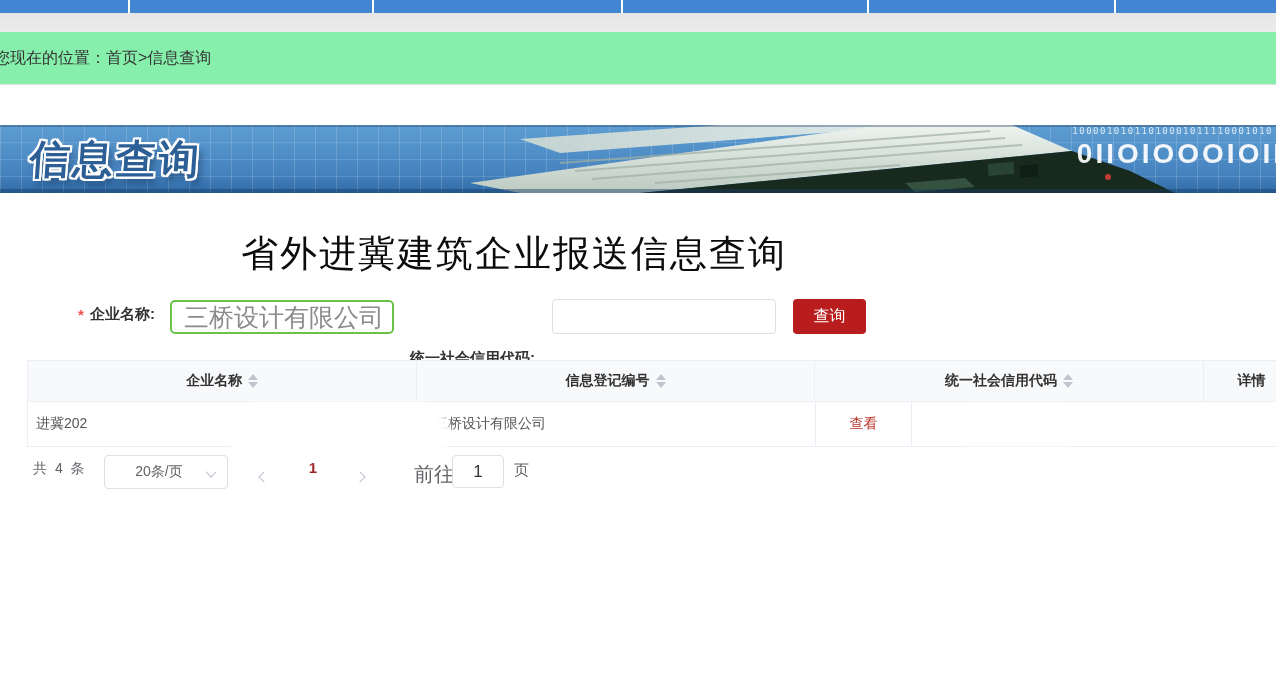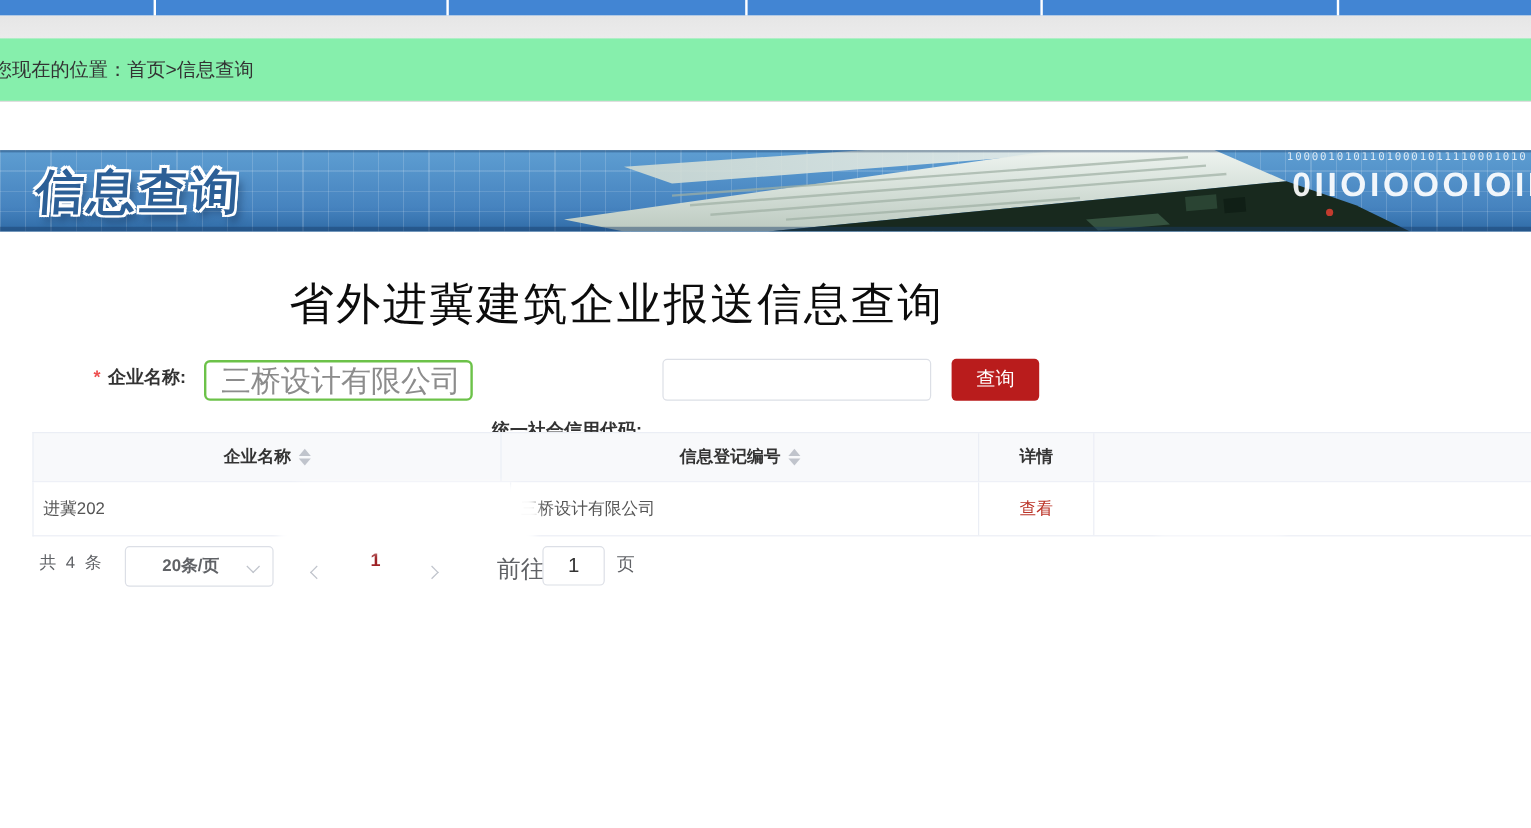--- a/index.html
+++ b/index.html
@@ -77,21 +77,21 @@
   .blob { position:absolute; background:rgba(255,255,255,.96); filter:blur(3px); z-index:5; }
   .blob1 { left:228px; top:403px; width:222px; height:57px; border-radius:28px; }
   .blob2 { left:952px; top:405px; width:130px; height:41px; border-radius:20px; }
 
   
   .pg-text { position:absolute; font-size:14px; color:#606266; }
   .pg-total { left:33px; top:460px; letter-spacing:2px; }
   .pg-select { position:absolute; left:104px; top:455px; width:124px; height:34px;
     border:1px solid #dcdfe6; border-radius:4px; background:#fff; cursor:pointer;
     display:flex; align-items:center; justify-content:center; }
-  .pg-select .sel-label { font-size:14px; color:#606266; margin-right:14px;font-weight:bold; }
+  .pg-select .sel-label { font-size:14px; color:#606266; margin-right:14px; }
   .chev { display:inline-block; border:solid #c0c4cc; border-width:0 1.5px 1.5px 0; padding:3.5px; }
   .chev-down { transform:rotate(45deg); position:absolute; right:12px; top:12px; }
   .chev-left  { transform:rotate(135deg); }
   .chev-right { transform:rotate(-45deg); }
   .pg-arrow { position:absolute; top:465px; background:none; border:none; cursor:pointer; padding:4px; }
   .pg-prev { left:256px; }
   .pg-next { left:352px; }
   .pg-num { position:absolute; left:298px; top:459px; width:30px; text-align:center;
     font-size:15px; font-weight:bold; color:#9d2226; cursor:pointer; }
   .pg-goto { left:414px; top:461px; font-size:20px;text-align:right; }
@@ -171,20 +171,27 @@
           <i class="down"></i>
         </span>
     </div>
     <div class="th c1">
       <span>信息登记编号</span>
       <span class="caret">
           <i class="up"></i>
           <i class="down"></i>
         </span>
     </div>
+    <div class="th c3">
+      <span>统一社会信用代码</span>
+      <span class="caret">
+          <i class="up"></i>
+          <i class="down"></i>
+        </span>
+    </div>
     <div class="th c4">
       <span>详情</span>
     </div>
   </div>
   <div class="trow">
     <div class="td c1">进冀202</div>
     <div class="td c2">三桥设计有限公司</div>
     <div class="td c4">
       <a class="view-link" href="#">查看</a>
     </div>

